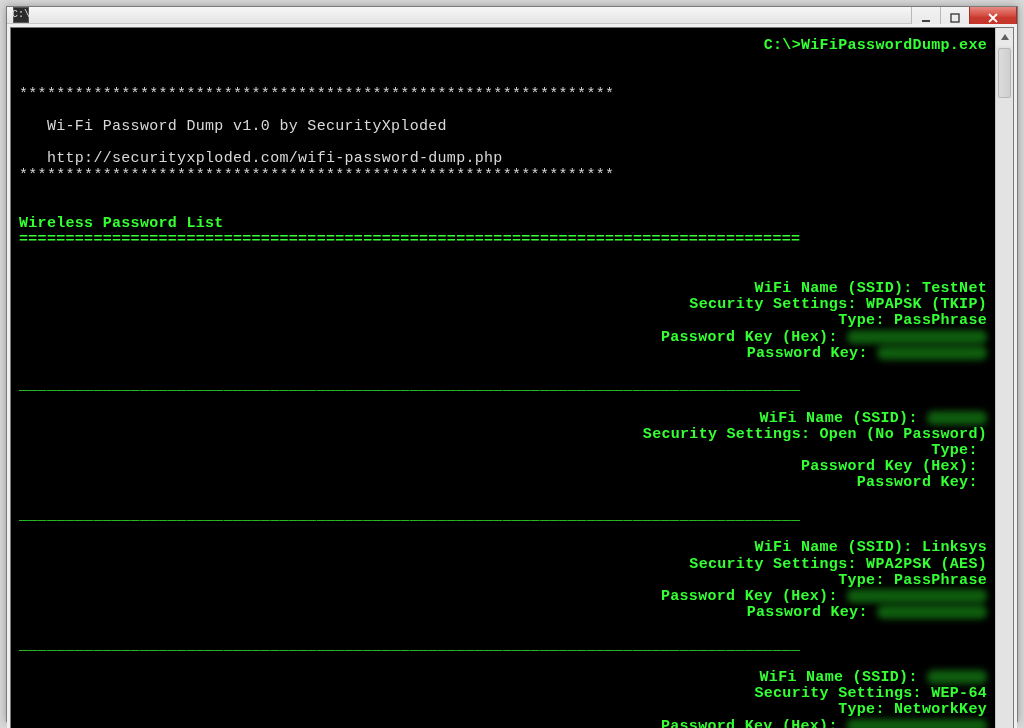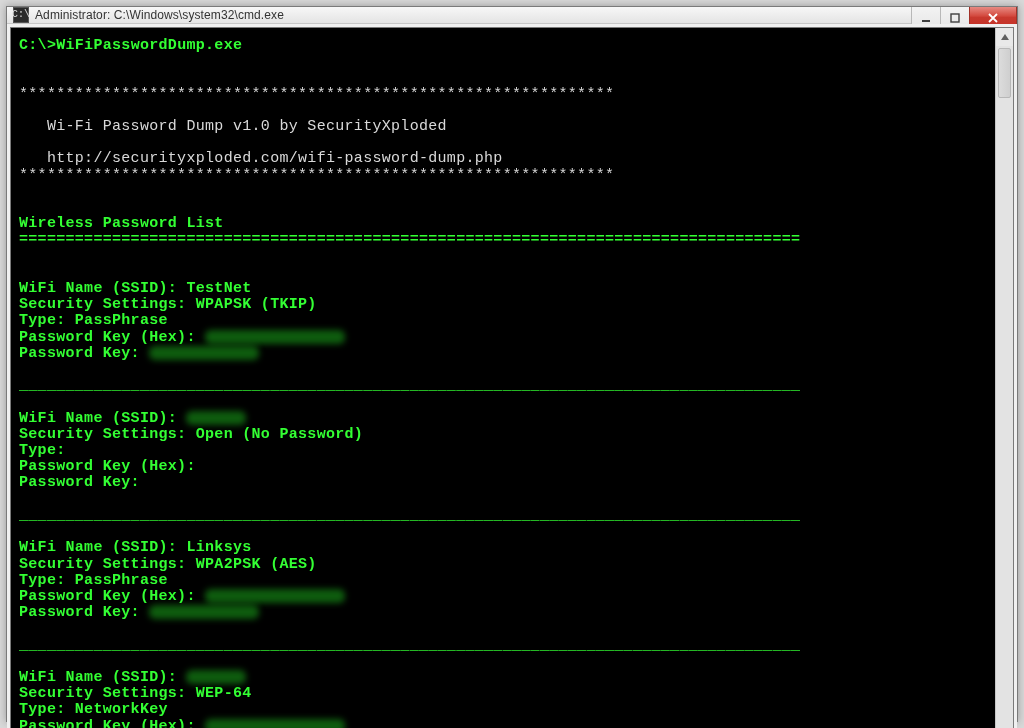--- a/index.html
+++ b/index.html
@@ -97,21 +97,21 @@
     color: #13d613;
     font-family: "Lucida Console", "Courier New", monospace;
     font-size: 15px;
     line-height: 16.2px;
     padding: 10px 8px 6px 8px;
     white-space: pre;
     overflow: hidden;
     letter-spacing: .3px;
   }
   .term-line { display: block; }
-  .bright { font-weight: bold; color:#33ff33; }
+  .bright { font-weight: bold; color:#33ff33;text-align:right; }
   .rawwhite { color:#d9d9d9; font-family: "Courier New", monospace; }
   .blurred {
     background: rgba(30,205,30,.45);
     color: transparent;
     border-radius: 6px;
     filter: blur(3px);
     padding: 0 4px;
     display:inline-block;
     height: 14px;
     vertical-align: middle;
@@ -141,21 +141,20 @@
   .tri { fill:#606060; }
 </style>
 </head>
 <body>
 
 <div class="window">
   <div class="titlebar">
     <div class="app-icon">
         <span>C:\</span>
       </div>
-    <div class="title">Administrator: C:\Windows\system32\cmd.exe</div>
     <div class="winbtns">
       <div class="winbtn">
         <svg width="10" height="10">
             <rect x="1" y="7" width="8" height="2" fill="#404040"></rect>
           </svg>
       </div>
       <div class="winbtn">
         <svg width="10" height="10">
             <rect x="1" y="1" width="8" height="8" fill="none" stroke="#404040" stroke-width="1.4"></rect>
           </svg>

